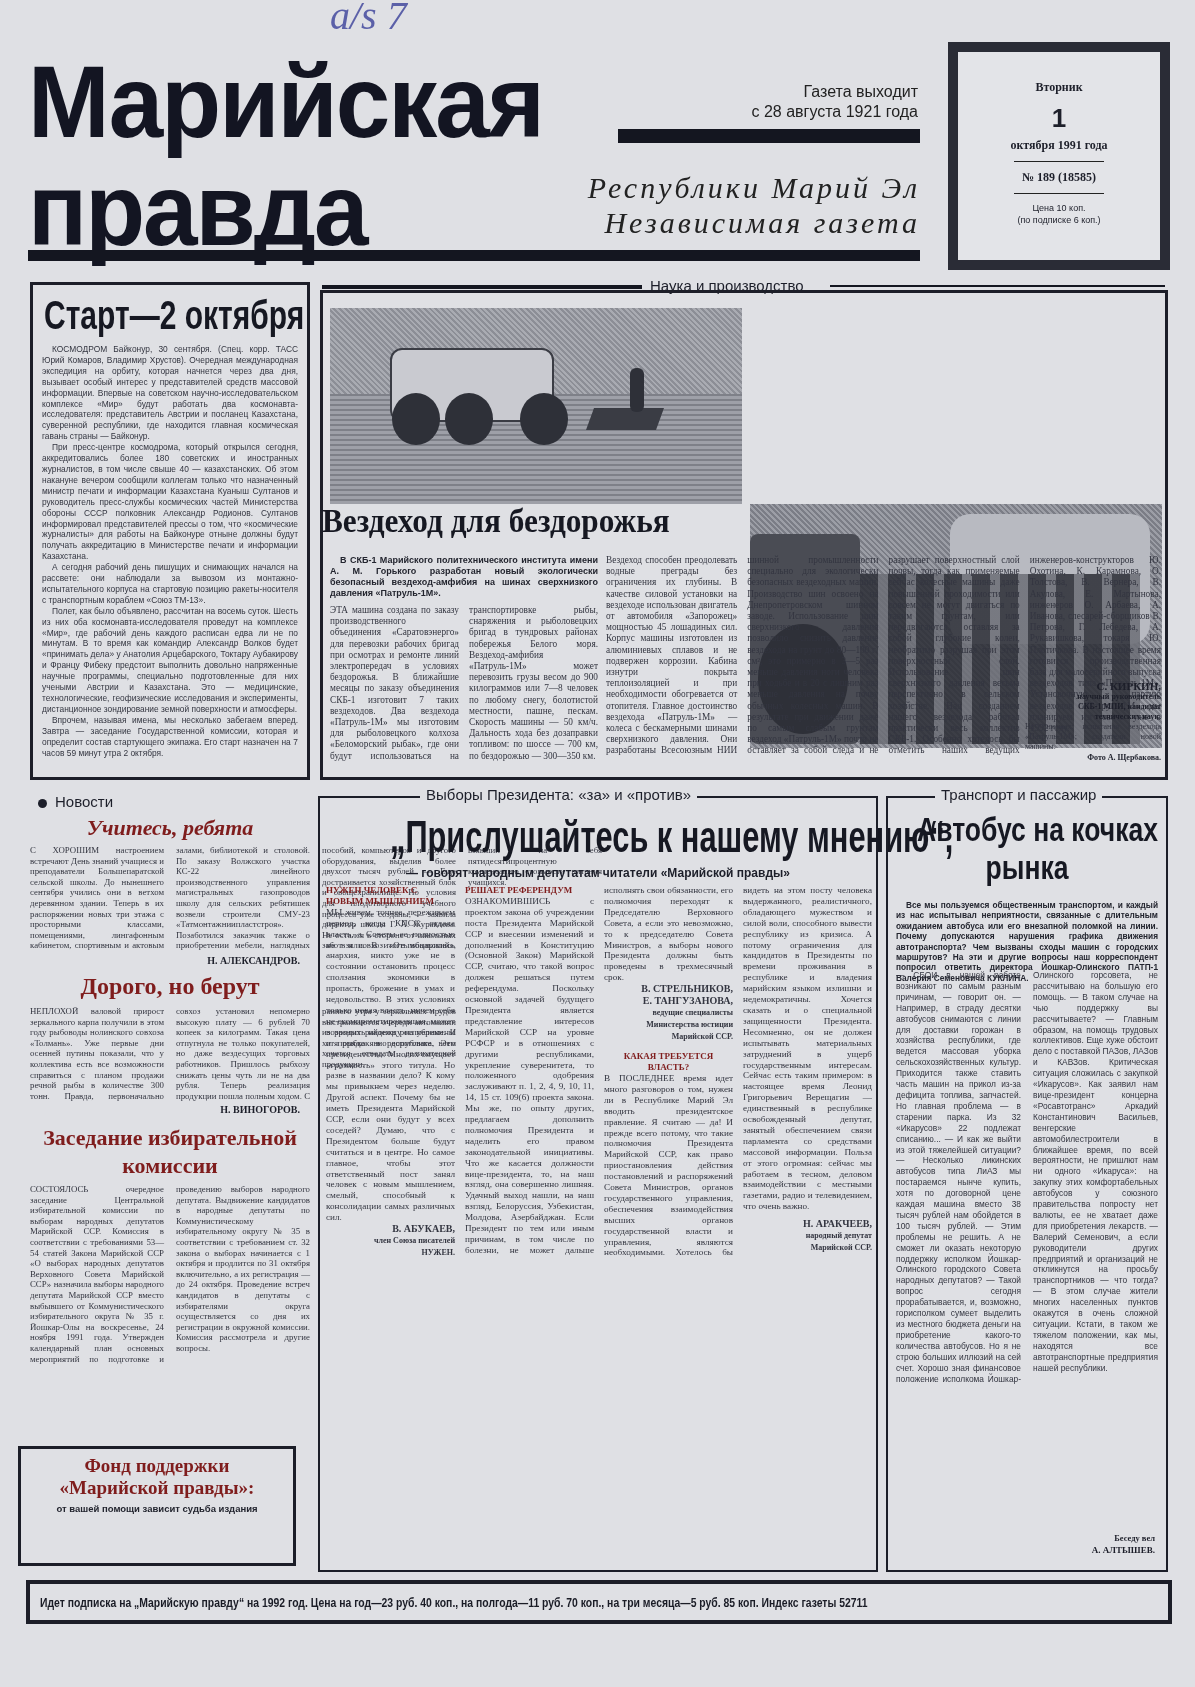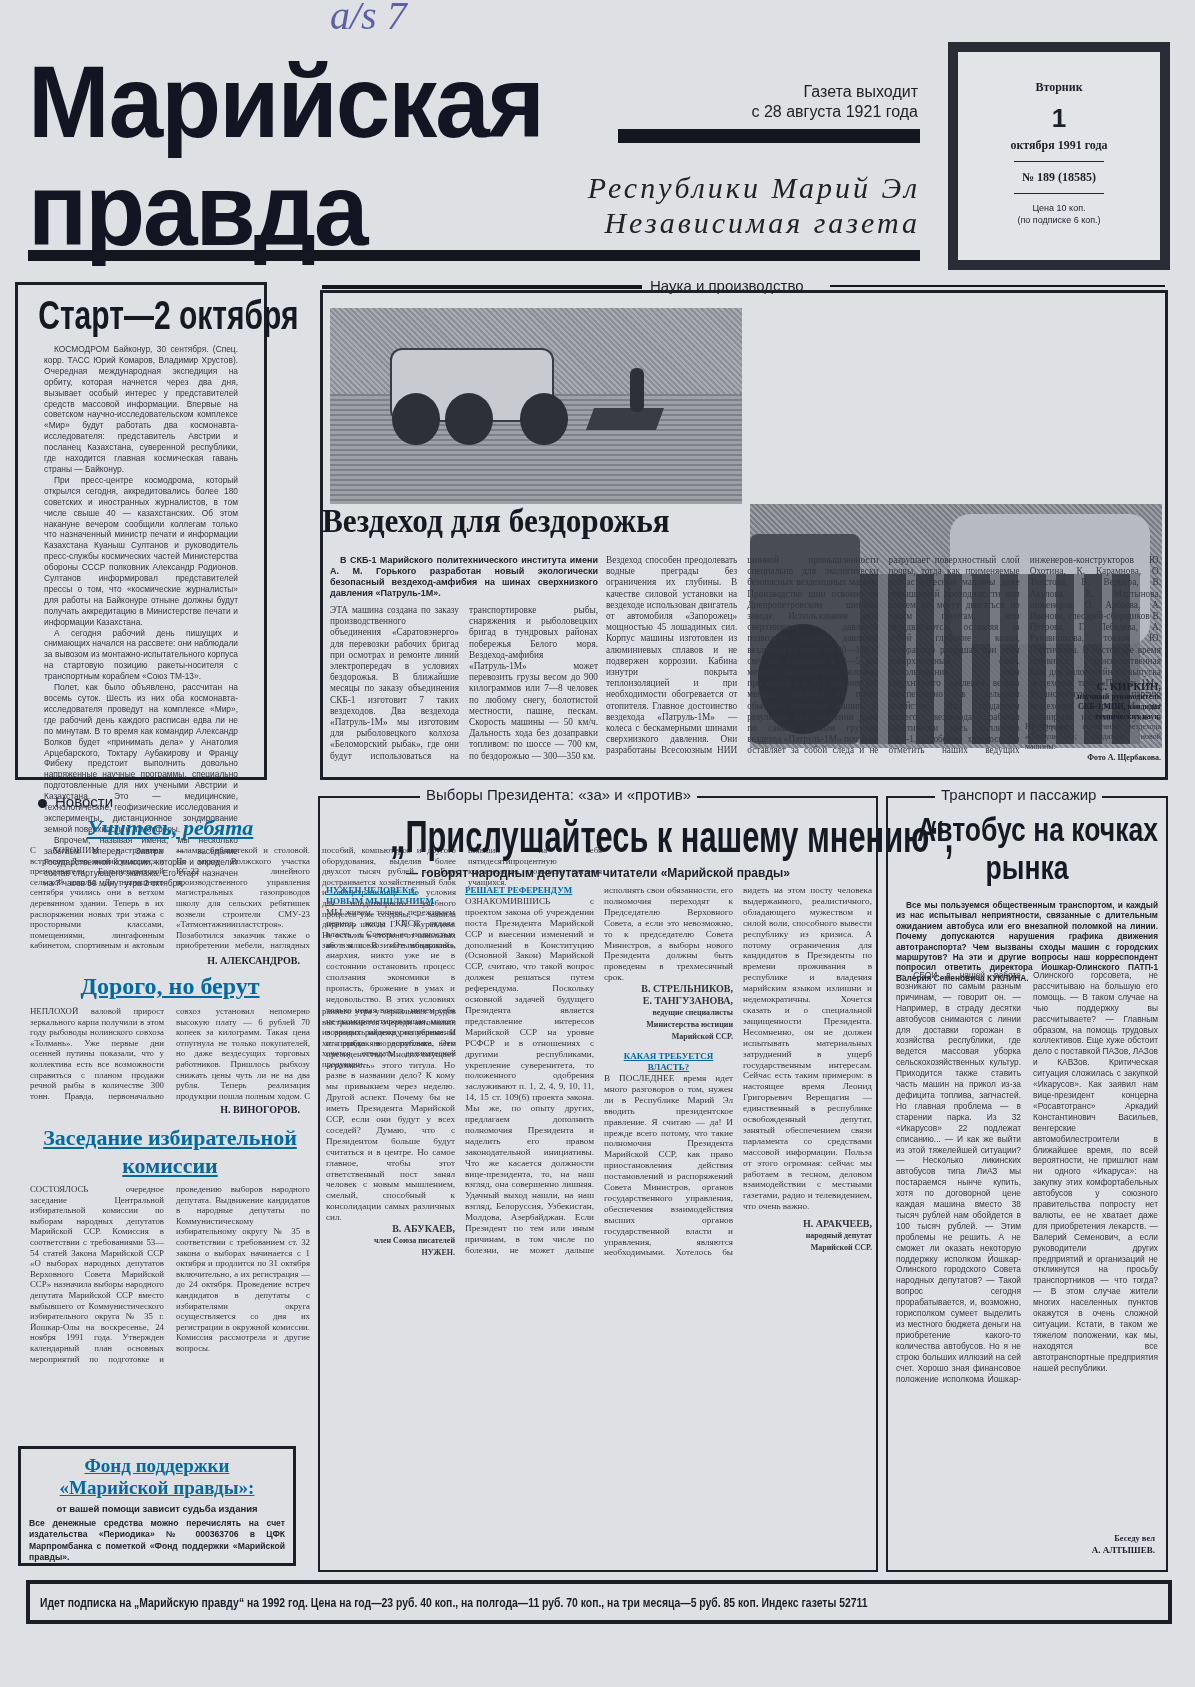--- a/index.html
+++ b/index.html
@@ -17,21 +17,21 @@
   .box{border:3px solid #1c1e28;box-sizing:border-box;}
   .headline-cond{font-family:"Liberation Sans",sans-serif;font-weight:bold;transform:scaleX(0.75);transform-origin:center;white-space:nowrap;color:#161822;}
   .rubric{font-family:"Liberation Sans",sans-serif;font-size:15px;color:#1d1f2a;background:#dfe0e4;padding:0 6px;white-space:nowrap;}
   .txt{font-family:"Liberation Sans",sans-serif;font-size:8.6px;line-height:11.2px;text-align:justify;color:#333540;}
   .txt.serif{font-family:"Liberation Serif",serif;font-size:9.3px;}
   .txt.bold{font-weight:bold;color:#23252f;}
   .cols2{column-count:2;column-gap:12px;}
   .cols3{column-count:3;column-gap:10px;}
   .cols4{column-count:4;column-gap:10px;}
   .sig{text-align:right;font-weight:bold;font-family:"Liberation Serif",serif;font-size:10px;line-height:12px;}
-  .serif-head{font-family:"Liberation Serif",serif;font-weight:bold;color:#0369a1;text-align:center;text-decoration:underline;}
+  .serif-head{font-family:"Liberation Serif",serif;font-weight:bold;color:#7f1d1d;text-align:center;}
   .photo{background:repeating-linear-gradient(45deg,#8c8e96 0 2px,#a9abb2 2px 4px);position:relative;overflow:hidden;}
   .photo .dark{position:absolute;background:#2e3038;border-radius:50%;}
   .photo .water{position:absolute;left:0;right:0;bottom:0;background:repeating-linear-gradient(0deg,#9ea0a8 0 3px,#7e8088 3px 5px);}
   .handwriting{font-family:"Liberation Serif",serif;font-style:italic;color:#5b60a8;font-size:40px;}
   .bullet{display:inline-block;width:9px;height:9px;border-radius:50%;background:#1d1f2a;margin-right:8px;vertical-align:middle;}
   .subscr{font-family:"Liberation Sans",sans-serif;font-weight:bold;font-size:13px;white-space:nowrap;transform:scaleX(0.8);transform-origin:left center;color:#1a1c26;}
 </style>
 </head>
 <body>
 
@@ -54,21 +54,21 @@
   <div class="dl">Вторник</div>
   <div class="dnum">1</div>
   <div class="dl">октября 1991 года</div>
   <hr>
   <div class="dl">№ 189 (18585)</div>
   <hr>
   <div class="price">Цена 10 коп.</div>
   <div class="price">(по подписке 6 коп.)</div>
 </div>
 
-<div class="abs box" style="left:15px;top:282px;width:252px;height:498px;padding:8px 26px;">
+<div class="abs box" style="left:30px;top:282px;width:280px;height:498px;padding:8px 9px;">
   <div class="headline-cond" style="font-size:40px;text-align:center;margin:0 -40px 6px;">Старт—2 октября</div>
   <div class="txt" style="font-size:8.4px;line-height:10.9px;">
     <p style="margin:0;text-indent:10px;">КОСМОДРОМ Байконур, 30 сентября. (Спец. корр. ТАСС Юрий Комаров, Владимир Хрустов). Очередная международная экспедиция на орбиту, которая начнется через два дня, вызывает особый интерес у представителей средств массовой информации. Впервые на советском научно-исследовательском комплексе «Мир» будут работать два космонавта-исследователя: представитель Австрии и посланец Казахстана, суверенной республики, где находится главная космическая гавань страны — Байконур.</p>
     <p style="margin:0;text-indent:10px;">При пресс-центре космодрома, который открылся сегодня, аккредитовались более 180 советских и иностранных журналистов, в том числе свыше 40 — казахстанских. Об этом накануне вечером сообщили коллегам только что назначенный министр печати и информации Казахстана Куаныш Султанов и руководитель пресс-службы космических частей Министерства обороны СССР полковник Александр Родионов. Султанов информировал представителей прессы о том, что «космические журналисты» для работы на Байконуре отныне должны будут получать аккредитацию в Министерстве печати и информации Казахстана.</p>
     <p style="margin:0;text-indent:10px;">А сегодня рабочий день пишущих и снимающих начался на рассвете: они наблюдали за вывозом из монтажно-испытательного корпуса на стартовую позицию ракеты-носителя с транспортным кораблем «Союз ТМ-13».</p>
     <p style="margin:0;text-indent:10px;">Полет, как было объявлено, рассчитан на восемь суток. Шесть из них оба космонавта-исследователя проведут на комплексе «Мир», где рабочий день каждого расписан едва ли не по минутам. В то время как командир Александр Волков будет «принимать дела» у Анатолия Арцебарского, Токтару Аубакирову и Францу Фибеку предстоит выполнить довольно напряженные научные программы, специально подготовленные для них учеными Австрии и Казахстана. Это — медицинские, технологические, геофизические исследования и эксперименты, дистанционное зондирование земной поверхности и атмосферы.</p>
     <p style="margin:0;text-indent:10px;">Впрочем, называя имена, мы несколько забегаем вперед. Завтра — заседание Государственной комиссии, которая и определит состав стартующего экипажа. Его старт назначен на 7 часов 59 минут утра 2 октября.</p>
   </div>
 </div>
 
@@ -137,21 +137,20 @@
 
 <div class="abs serif-head" style="left:30px;top:1124px;width:280px;font-size:22px;line-height:28px;">Заседание избирательной комиссии</div>
 <div class="abs txt serif cols2" style="left:30px;top:1184px;width:280px;height:240px;font-size:8.8px;line-height:10.6px;">
   <span>СОСТОЯЛОСЬ очередное заседание Центральной избирательной комиссии по выборам народных депутатов Марийской ССР. Комиссия в соответствии с требованиями 53—54 статей Закона Марийской ССР «О выборах народных депутатов Верховного Совета Марийской ССР» назначила выборы народного депутата Марийской ССР вместо выбывшего от Коммунистического избирательного округа № 35 г. Йошкар-Олы на воскресенье, 24 ноября 1991 года. Утвержден календарный план основных мероприятий по подготовке и проведению выборов народного депутата. Выдвижение кандидатов в народные депутаты по Коммунистическому избирательному округу № 35 в соответствии с требованием ст. 32 закона о выборах начинается с 1 октября и продлится по 31 октября включительно, а их регистрация — до 24 октября. Проведение встреч кандидатов в депутаты с избирателями округа осуществляется со дня их регистрации в окружной комиссии. Комиссия рассмотрела и другие вопросы.</span>
 </div>
 
 <div class="abs box" style="left:18px;top:1446px;width:278px;height:120px;padding:6px 8px;text-align:center;">
   <div class="serif-head" style="font-size:19px;line-height:22px;">Фонд поддержки</div>
   <div class="serif-head" style="font-size:19px;line-height:22px;">«Марийской правды»:</div>
   <div class="txt bold" style="text-align:center;font-size:9.5px;margin:4px 0;">от вашей помощи зависит судьба издания</div>
-  <div class="txt bold" style="font-size:8.6px;">Все денежные средства можно перечислять на счет издательства «Периодика» № 000363706 в ЦФК Марпромбанка с пометкой «Фонд поддержки «Марийской правды».</div>
 </div>
 
 <div class="abs box" style="left:318px;top:796px;width:560px;height:776px;border-width:2px;"></div>
 <div class="abs rubric" style="left:420px;top:786px;">Выборы Президента: «за» и «против»</div>
 <div class="abs headline-cond" style="left:300px;top:812px;width:600px;text-align:center;font-size:44px;transform:scaleX(0.7);">„Прислушайтесь к нашему мнению“,</div>
 <div class="abs" style="left:320px;top:866px;width:556px;text-align:center;font-family:'Liberation Sans',sans-serif;font-weight:bold;font-size:12px;">— говорят народным депутатам читатели «Марийской правды»</div>
 <div class="abs txt serif cols4" style="left:326px;top:885px;width:546px;height:682px;font-size:9.2px;line-height:10.9px;">
   <div class="serif-head" style="font-size:9px;text-align:left;">НУЖЕН ЧЕЛОВЕК С НОВЫМ МЫШЛЕНИЕМ</div>
   <span>МЫ живем, точнее, переживаем период, когда КПСС отдала власть, а Советы ее полностью не взяли. В итоге воцарилась анархия, никто уже не в состоянии остановить процесс сползания экономики в пропасть, брожение в умах и недовольство. В этих условиях только новая власть, ничем себя не скомпрометировавшая, может возродить надежду на перемены и порядок в республике. Это президентство. Многих смущает «громкость» этого титула. Но разве в названии дело? К кому мы привыкнем через неделю. Другой аспект. Почему бы не иметь Президента Марийской ССР, если они будут у всех соседей? Думаю, что с Президентом больше будут считаться и в центре. Но самое главное, чтобы этот ответственный пост занял человек с новым мышлением, смелый, способный к консолидации самых различных сил.</span>
   <div class="sig">В. АБУКАЕВ,</div>

